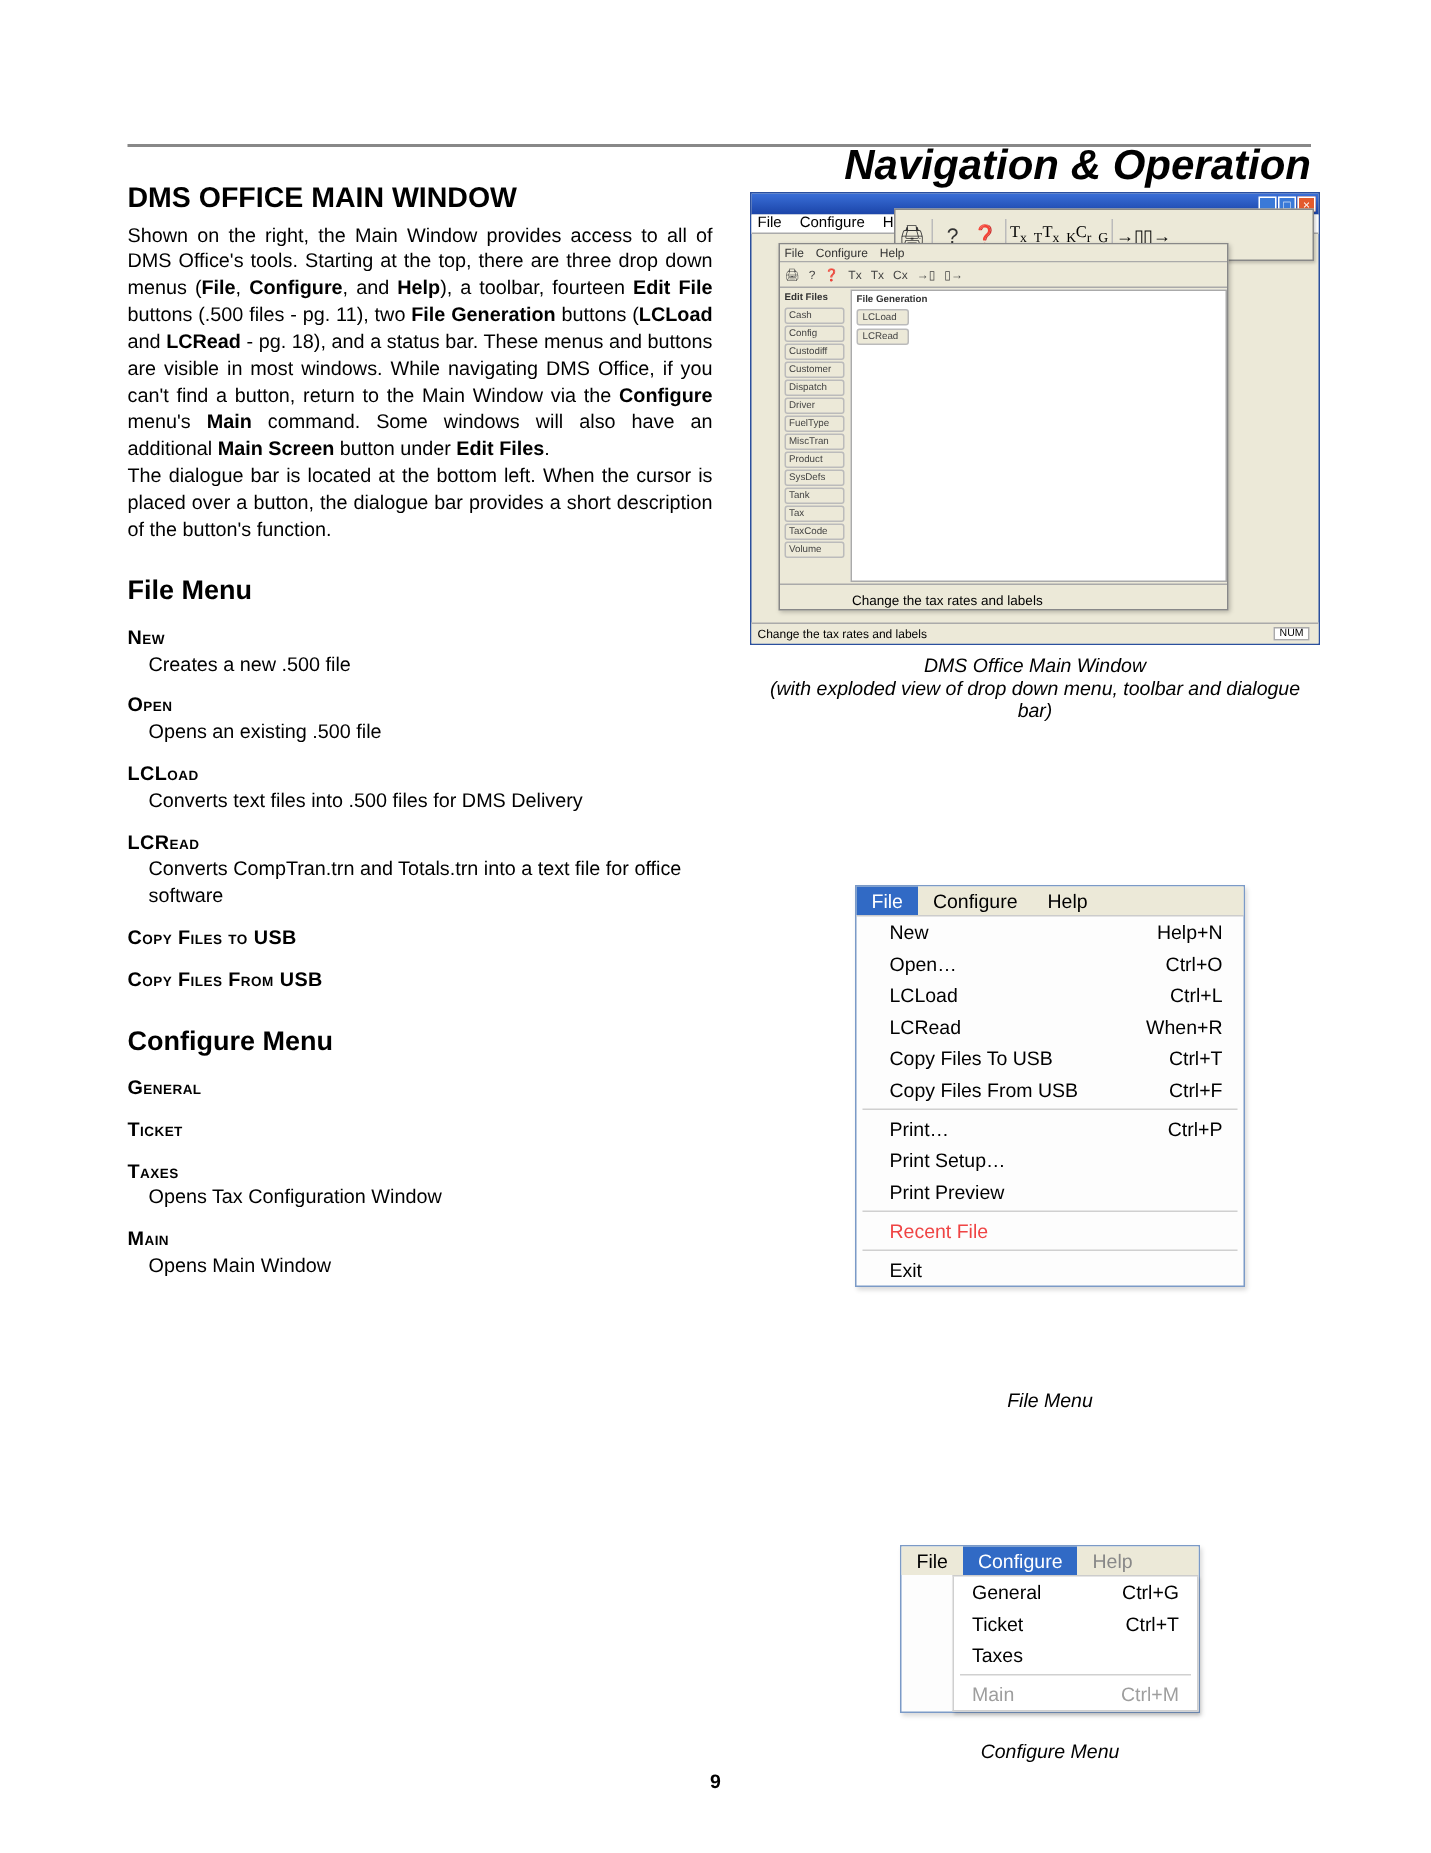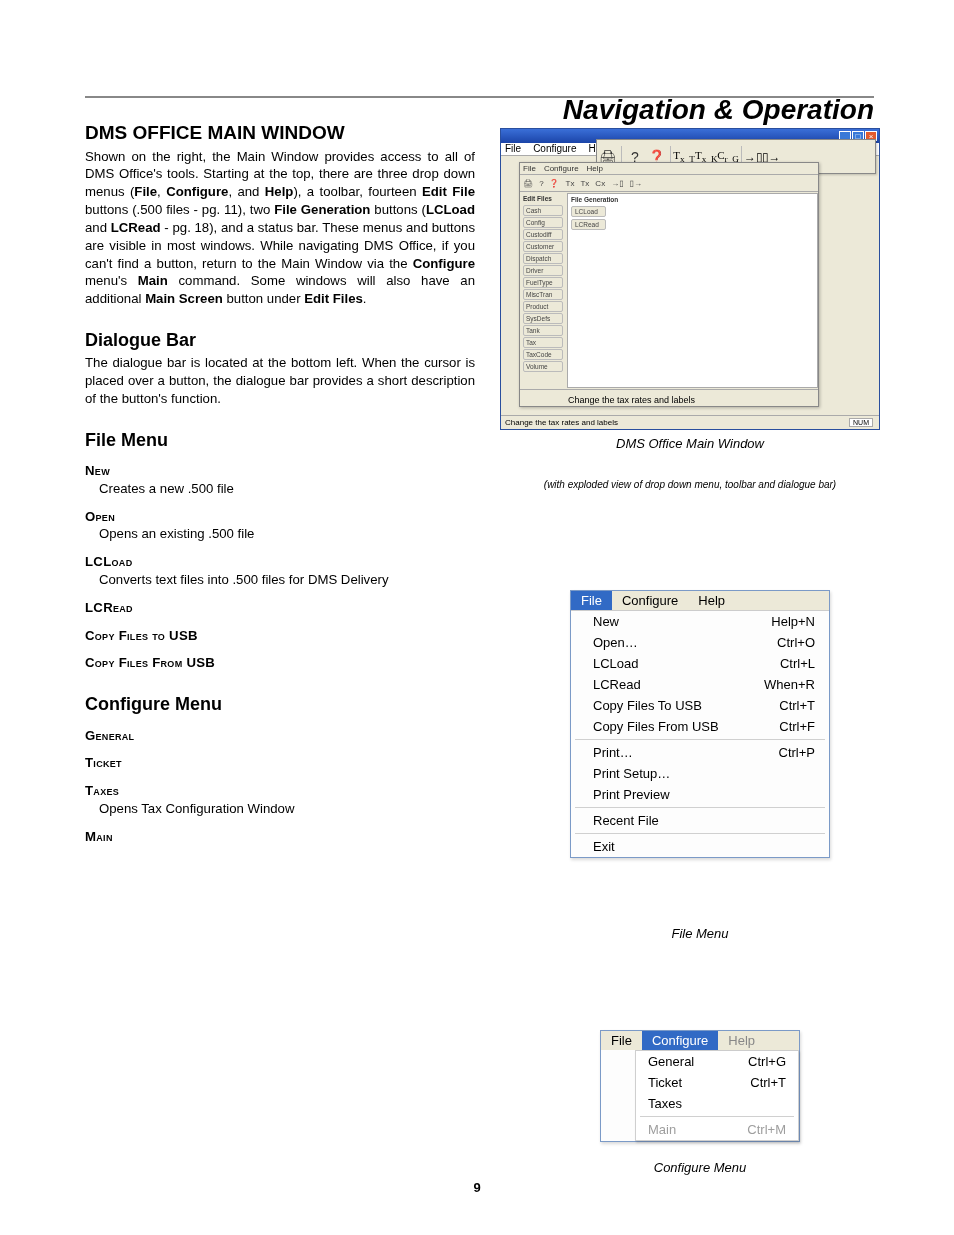--- a/index.html
+++ b/index.html
@@ -112,34 +112,34 @@
   .mw-bigbar {
     position:absolute; left:95px; top:10px; width:280px; height:35px;
     background:#ece9d8; border:1px solid #888; display:flex; align-items:center;
     box-shadow:1px 1px 2px rgba(0,0,0,.2);
   }
   .mw-bigbar .ic { width:22px; text-align:center; font-size:14px; color:#333;}
   .mw-bigbar .sep { width:1px; height:22px; background:#bbb; margin:0 2px;}
   .mw-bigbar .lt { font-size:11px; font-family:'Times New Roman',serif; width:22px; text-align:center;}
   .mw-bigbar .sm { font-size:12px; width:18px; text-align:center;}
   .caption { text-align:center; font-style:italic; margin-top:6px; font-size:13px;}
-  .caption-sub { text-align:center; font-style:italic; font-size:10px;margin-top:28px;}
+  .caption-sub { text-align:center; font-style:italic; font-size:13px;}
   
   .fm-box {
     position:absolute; left:570px; top:590px; width:260px;
     border:1px solid #7b9ac7; background:#fdfdfd; font-size:13px;
     box-shadow:1px 2px 3px rgba(0,0,0,.15);
   }
   .fm-menubar { display:flex; background:#ece9d8; }
   .fm-menubar .mi { padding:2px 10px;}
   .fm-menubar .mi.active { background:#316ac5; color:#fff;}
   .fm-body { border-top:1px solid #ccc;}
   .fm-row { display:flex; justify-content:space-between; padding:3px 14px 3px 22px;}
   .fm-sep { border-top:1px solid #d0d0d0; margin:2px 4px;}
-  .fm-row.disabled { color:#000000;}
+  .fm-row.disabled { color:#ef4444;}
   .fm-cap { text-align:center; font-style:italic; font-size:13px; margin-top:6px;}
   
   .cm-box {
     position:absolute; left:600px; top:1030px; width:200px;
     border:1px solid #7b9ac7; background:#fdfdfd; font-size:13px;
     box-shadow:1px 2px 3px rgba(0,0,0,.15);
   }
   .cm-menubar { display:flex; background:#ece9d8; }
   .cm-menubar .mi { padding:2px 10px;}
   .cm-menubar .mi.active { background:#316ac5; color:#fff;}
@@ -162,39 +162,39 @@
 
 <div class="page-title">Navigation &amp; Operation</div>
 <div class="title-rule"></div>
 
 <div class="left-col">
   <div class="sec-heading first">DMS OFFICE MAIN WINDOW</div>
   <p class="just">
     <span>Shown on the right, the Main Window provides access to all of DMS Office's tools. Starting at the top, there are three drop down menus (</span><span class="b">File</span><span>, </span><span class="b">Configure</span><span>, and </span><span class="b">Help</span><span>), a toolbar, fourteen </span><span class="b">Edit File</span><span> buttons (.500 files - pg. 11), two </span><span class="b">File Generation</span><span> buttons (</span><span class="b">LCLoad</span><span> and </span><span class="b">LCRead</span><span> - pg. 18), and a status bar. These menus and buttons are visible in most windows. While navigating DMS Office, if you can't find a button, return to the Main Window via the </span><span class="b">Configure</span><span> menu's </span><span class="b">Main</span><span> command. Some windows will also have an additional </span><span class="b">Main Screen</span><span> button under </span><span class="b">Edit Files</span><span>.</span>
   </p>
 
-  <div class="sec-heading">Dialogue Bar</div>
   <p class="just">The dialogue bar is located at the bottom left. When the cursor is placed over a button, the dialogue bar provides a short description of the button's function.</p>
 
   <div class="sec-heading">File Menu</div>
   <div id="file-menu-items">
       <div class="item">
         <div class="smallcaps">New</div>
         <div class="desc">Creates a new .500 file</div>
       </div>
       <div class="item">
         <div class="smallcaps">Open</div>
         <div class="desc">Opens an existing .500 file</div>
       </div>
       <div class="item">
         <div class="smallcaps">LCLoad</div>
         <div class="desc">Converts text files into .500 files for DMS Delivery</div>
       </div>
       <div class="item">
         <div class="smallcaps">LCRead</div>
+        <div class="desc">Converts CompTran.trn and Totals.trn into a text file for office software</div>
       </div>
       <div class="item">
         <div class="smallcaps">Copy Files to USB</div>
       </div>
       <div class="item">
         <div class="smallcaps">Copy Files From USB</div>
       </div>
     </div>
 
   <div class="sec-heading">Configure Menu</div>
@@ -204,20 +204,21 @@
       </div>
       <div class="item">
         <div class="smallcaps">Ticket</div>
       </div>
       <div class="item">
         <div class="smallcaps">Taxes</div>
         <div class="desc">Opens Tax Configuration Window</div>
       </div>
       <div class="item">
         <div class="smallcaps">Main</div>
+        <div class="desc">Opens Main Window</div>
       </div>
     </div>
 </div>
 
 <div class="right-col">
   <div class="mw-outer">
     <div class="mw-title">
       <div class="btns">
         <div class="btn min">_</div>
         <div class="btn max">□</div>

